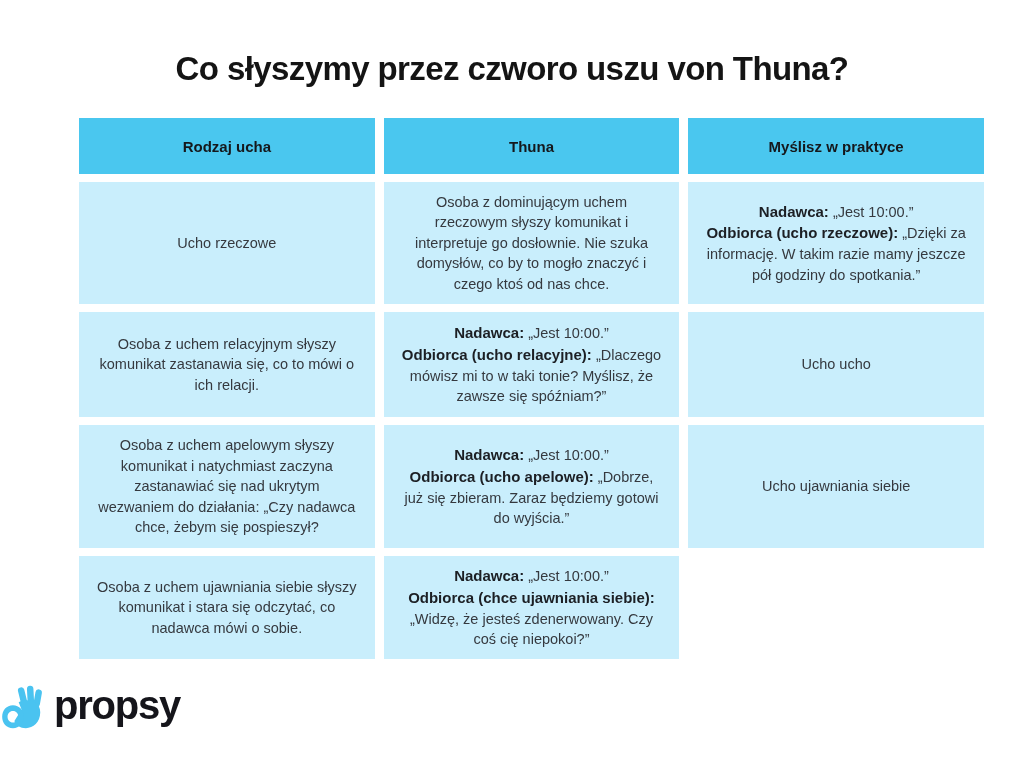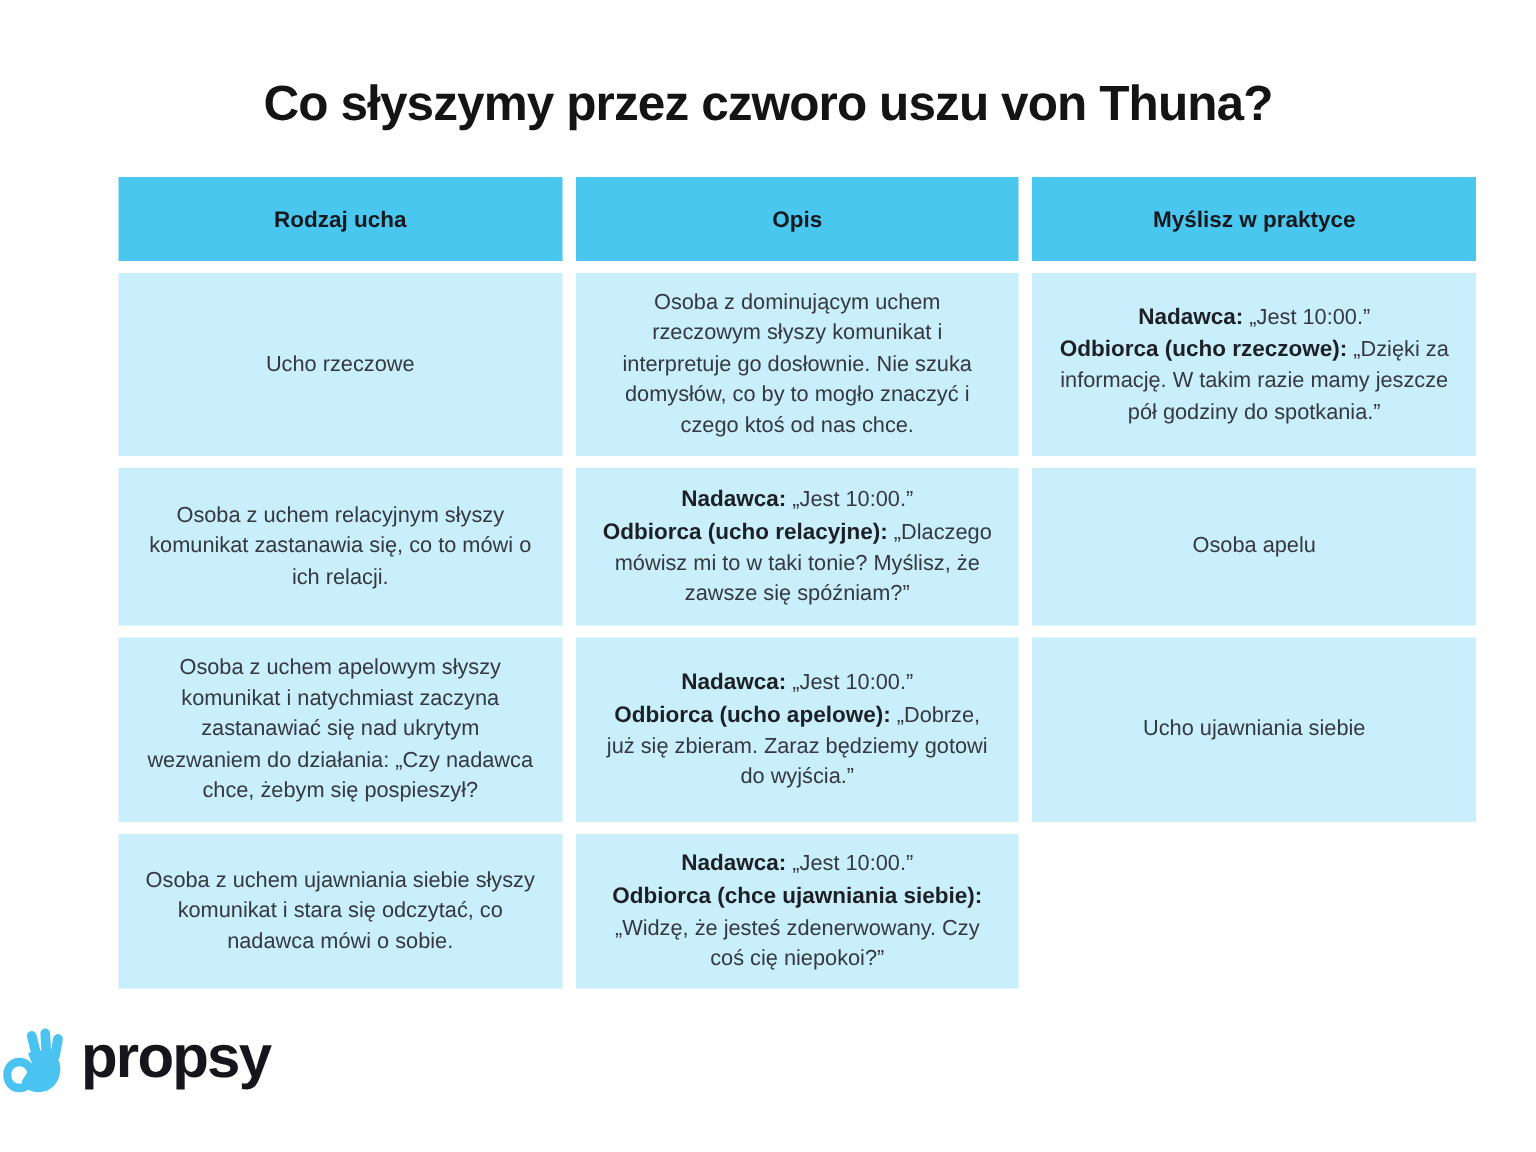--- a/index.html
+++ b/index.html
@@ -74,42 +74,42 @@
 </head>
 <body>
 
 <div class="canvas">
 
   <h1 class="page-title">Co słyszymy przez czworo uszu von Thuna?</h1>
 
   <div class="ears-table">
 
     <div class="hcell">Rodzaj ucha</div>
-    <div class="hcell">Opis</div>
+    <div class="hcell">Thuna</div>
     <div class="hcell">Myślisz w praktyce</div>
 
     <div class="cell">
       <p>Ucho rzeczowe</p>
     </div>
     <div class="cell">
       <p>Osoba z dominującym uchem rzeczowym słyszy komunikat i interpretuje go dosłownie. Nie szuka domysłów, co by to mogło znaczyć i czego ktoś od nas chce.</p>
     </div>
     <div class="cell">
       <p><b>Nadawca:</b> <span>„Jest 10:00.”</span><br><b>Odbiorca (ucho rzeczowe):</b> <span>„Dzięki za informację. W takim razie mamy jeszcze pół godziny do spotkania.”</span></p>
     </div>
 
     <div class="cell">
       <p>Osoba z uchem relacyjnym słyszy komunikat zastanawia się, co to mówi o ich relacji.</p>
     </div>
     <div class="cell">
       <p><b>Nadawca:</b> <span>„Jest 10:00.”</span><br><b>Odbiorca (ucho relacyjne):</b> <span>„Dlaczego mówisz mi to w taki tonie? Myślisz, że zawsze się spóźniam?”</span></p>
     </div>
 
     <div class="cell">
-      <p>Osoba apelu</p>
+      <p>Ucho ucho</p>
     </div>
     <div class="cell">
       <p>Osoba z uchem apelowym słyszy komunikat i natychmiast zaczyna zastanawiać się nad ukrytym wezwaniem do działania: „Czy nadawca chce, żebym się pospieszył?</p>
     </div>
     <div class="cell">
       <p><b>Nadawca:</b> <span>„Jest 10:00.”</span><br><b>Odbiorca (ucho apelowe):</b> <span>„Dobrze, już się zbieram. Zaraz będziemy gotowi do wyjścia.”</span></p>
     </div>
 
     <div class="cell">
       <p>Ucho ujawniania siebie</p>

